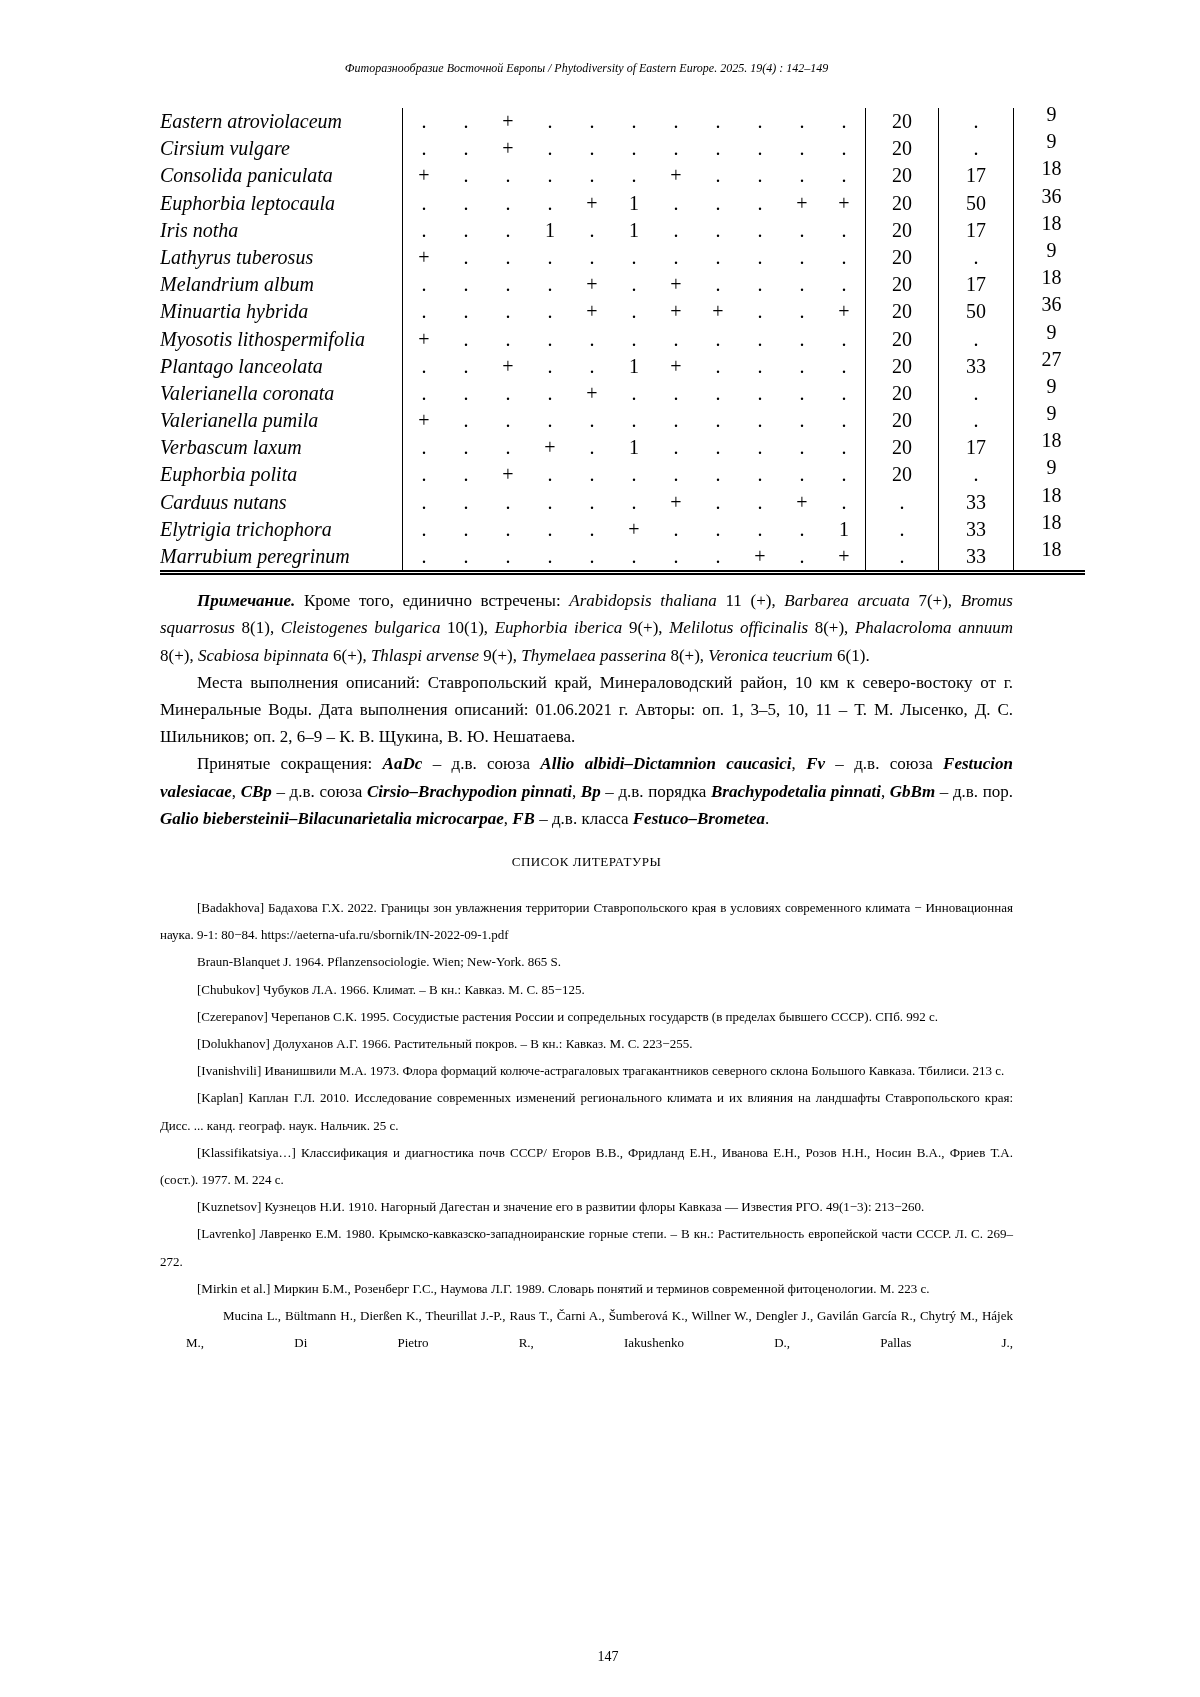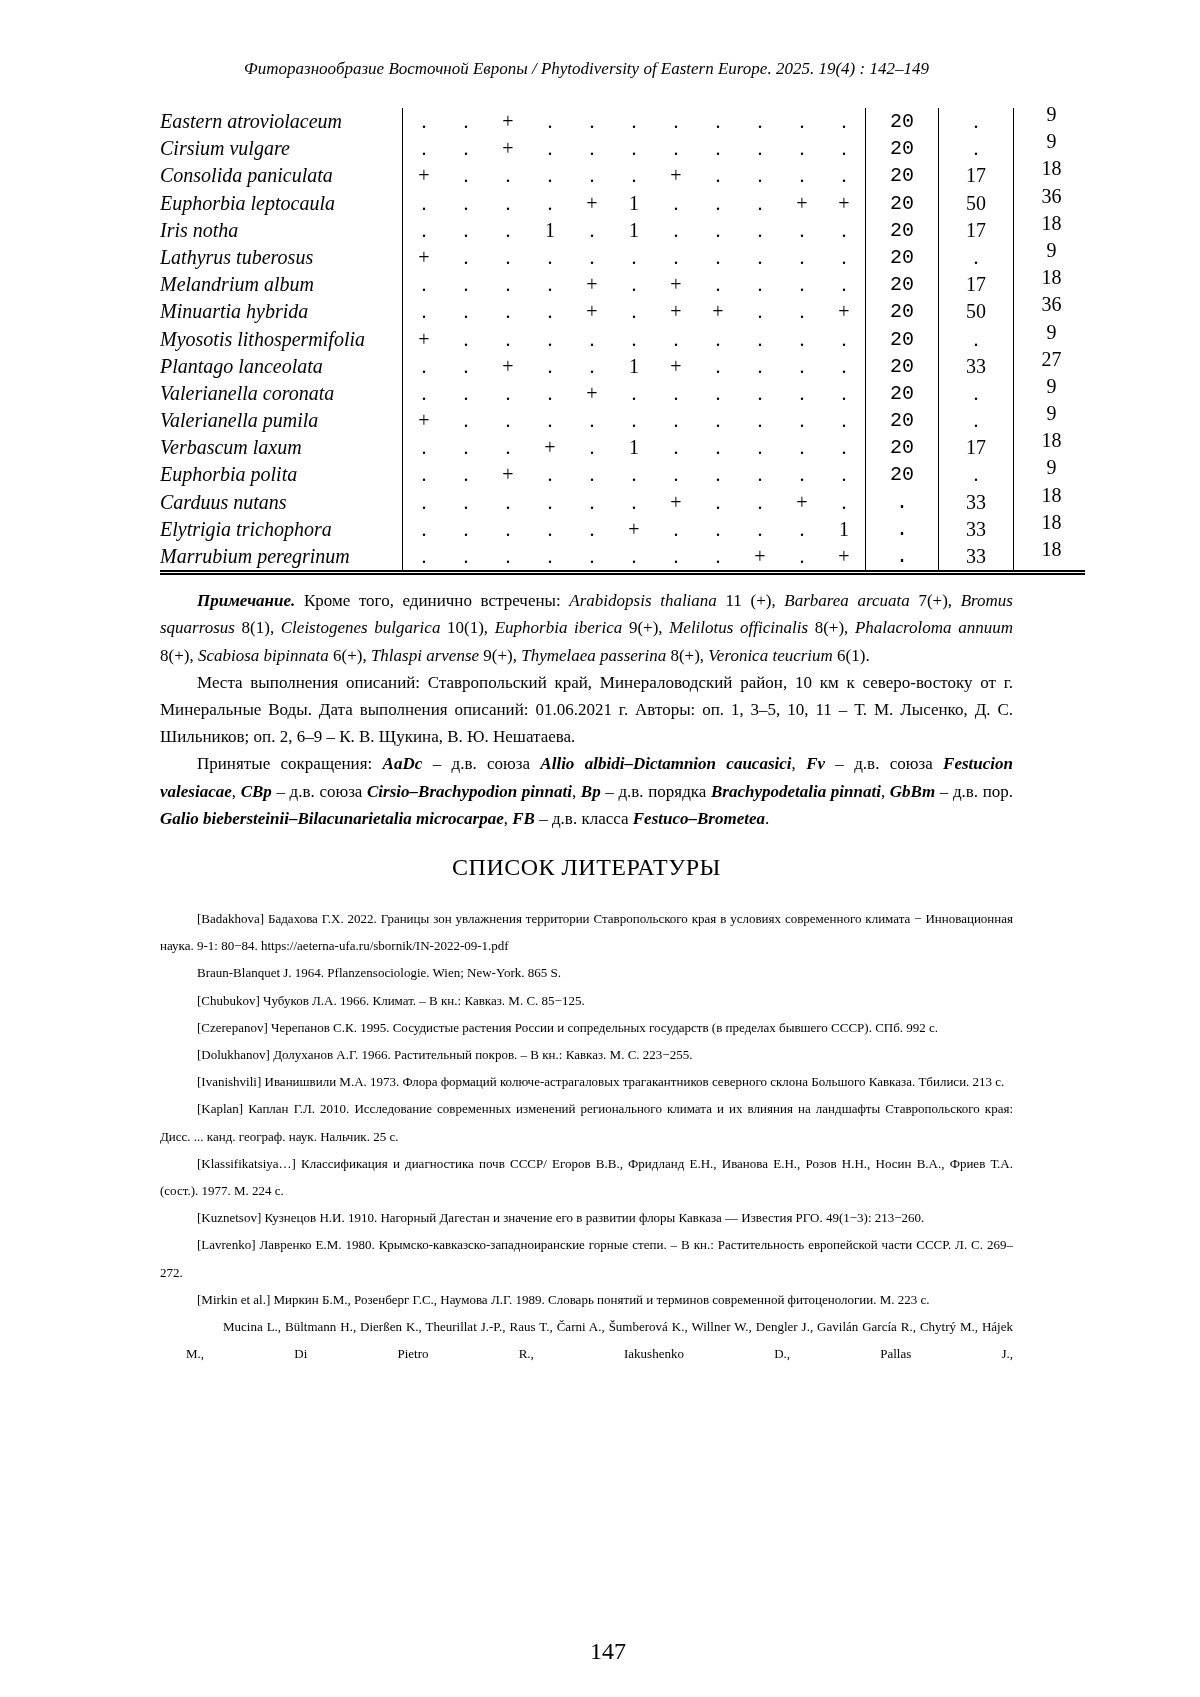--- a/index.html
+++ b/index.html
@@ -7,59 +7,59 @@
     position:relative;
     width:1200px;height:1697px;
     margin:0 auto;
     background:#ffffff;
     font-family:"Liberation Serif","DejaVu Serif",serif;
     color:#000;
     overflow:hidden;
   }
   .content{position:absolute;left:160px;top:55px;width:853px;}
   .journal-header{
-    text-align:center;font-style:italic;font-size:17px;line-height:27px;
+    text-align:center;font-style:italic;font-size:12px;line-height:27px;
     white-space:nowrap;
   }
   
   .veg-table{margin-top:26px;width:925px;border-bottom:5px double #000;}
   .t-row{display:flex;height:27.2px;line-height:27.2px;font-size:20px;}
   .t-name{
     width:242px;flex:0 0 242px;font-style:italic;
     border-right:1.5px solid #000;
     white-space:nowrap;overflow:hidden;
   }
   .t-cell{width:42px;flex:0 0 42px;text-align:center;}
-  .t-c12{width:72px;flex:0 0 72px;text-align:center;border-left:1.5px solid #000;font-family:Liberation Mono, monospace;}
+  .t-c12{width:72px;flex:0 0 72px;text-align:center;border-left:1.5px solid #000;}
   .t-c13{width:74px;flex:0 0 74px;text-align:center;border-left:1.5px solid #000;}
   .t-c14{width:75px;flex:0 0 75px;text-align:center;border-left:1.5px solid #000;}
   .t-c14 span{position:relative;top:-7px;}
   
   .notes{margin-top:12px;}
   .para{
     margin:0;text-align:justify;text-indent:37px;
     font-size:17px;line-height:27.2px;
   }
   .run-normal{font-style:normal;font-weight:normal;}
   .run-italic{font-style:italic;}
   .run-bolditalic{font-style:italic;font-weight:bold;}
   
   .refs-heading{
-    text-align:center;font-size:24px;letter-spacing:0.5px;
+    text-align:center;font-size:13px;letter-spacing:0.5px;
     margin:22px 0 24px 0;font-variant:small-caps;
   }
   .ref{
     margin:0;text-align:justify;text-indent:37px;
     font-size:13px;line-height:27.2px;
     overflow-wrap:break-word;
   }
   .ref-cont{text-align-last:justify;margin-left:26px;}
   .page-footer{
     position:absolute;left:16px;right:0;bottom:32px;
-    text-align:center;font-size:24px;
+    text-align:center;font-size:14px;
   }
 </style>
 </head>
 <body>
 
 <div class="page">
   <div class="content">
 
     <div class="journal-header">Фиторазнообразие Восточной Европы / Phytodiversity of Eastern Europe. 2025. 19(4) : 142–149</div>
 

